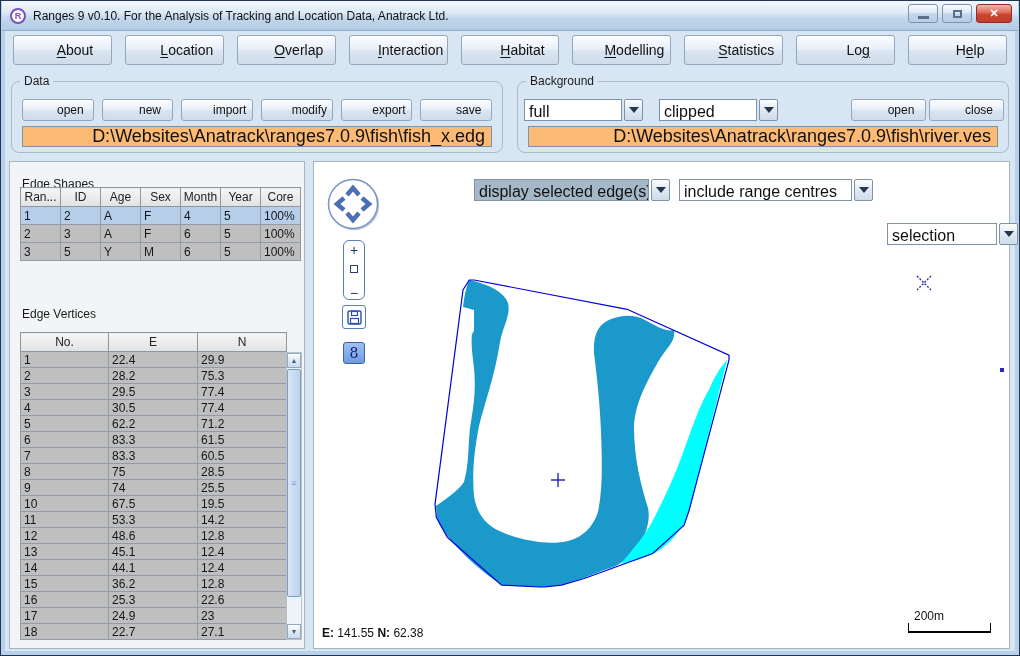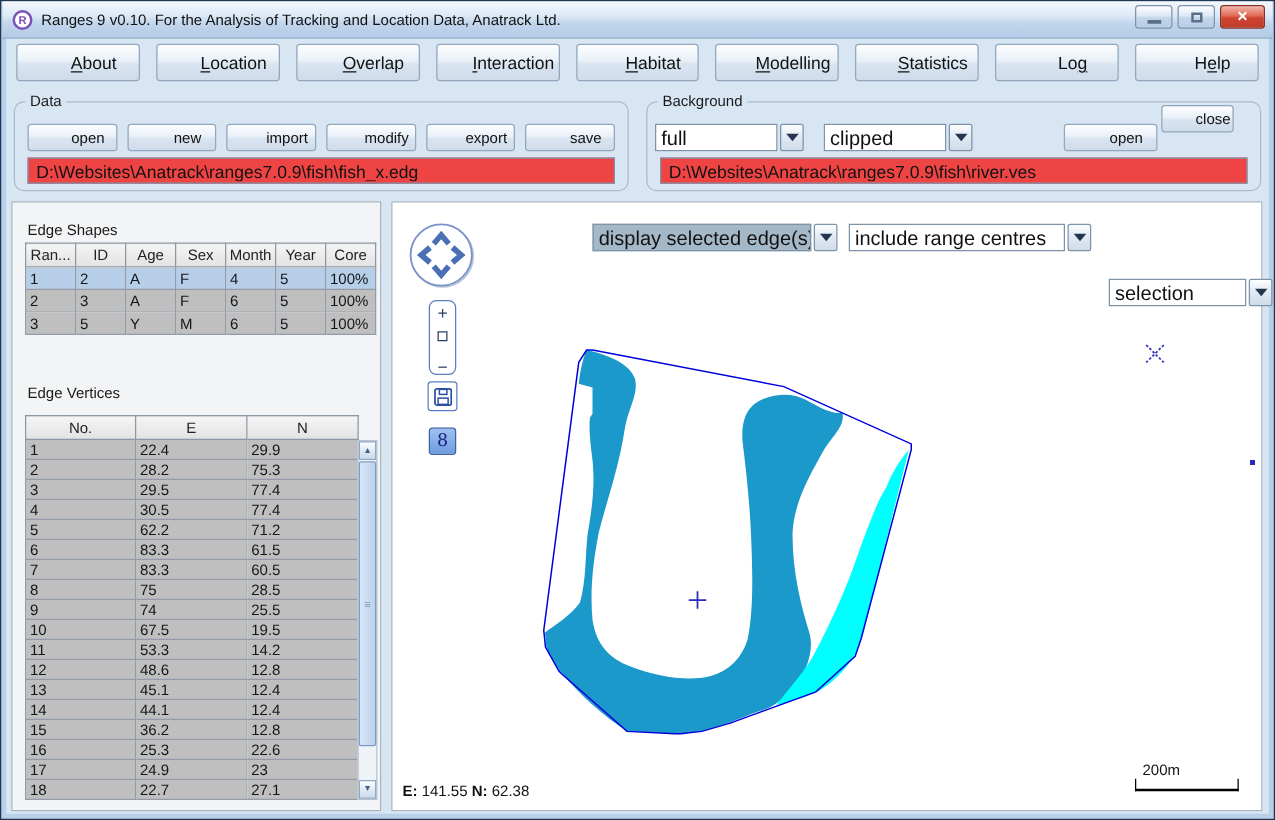--- a/index.html
+++ b/index.html
@@ -37,21 +37,21 @@
 
   .menubar{ position:absolute; left:8px; right:8px; top:4px; height:30px; display:flex; gap:13px; }
   .menu-btn{ flex:1; font-size:14px; }
 
   
   .group{ position:absolute; top:50px; height:72px; border:1px solid #a9bac9; border-radius:8px; }
   .group-title{ position:absolute; top:-8px; left:8px; background:#d8e6f4; padding:0 4px;
     font-size:12px; color:#1a1a1a; }
   .group-btn{ height:22px; font-size:12px; }
   .path-field{ position:absolute; left:10px; right:10px; top:44px; height:21px;
-    border:1px solid #7e93a8; background:#ef4444; font-size:14px; text-align:left;
+    border:1px solid #7e93a8; background:#fdba74; font-size:18px; text-align:right;
     padding:0 6px; color:#111; font-family:"Liberation Sans",sans-serif; }
   .data-btn-row{ position:absolute; left:10px; right:10px; top:17px; display:flex; gap:8px; }
   .data-btn-row .group-btn{ flex:1; }
 
   .combo{ position:absolute; height:22px; display:flex; }
   .combo-text{ flex:1; border:1px solid #7e93a8; background:#fff; font-size:16px;
     padding:3px 4px; color:#111; overflow:hidden; white-space:nowrap; }
   .combo-text.selected{ background:#a5b8c8; }
   .combo-arrow{ width:19px; margin-left:2px; border:1px solid #7e93a8; border-radius:2px;
     background:linear-gradient(to bottom,#fdfeff,#e2eaf4 45%,#cfdcea);
@@ -66,21 +66,21 @@
     background:#fff; border:1px solid #a8b4c0; }
 
   .panel-label{ position:absolute; left:12px; font-size:12px; color:#1a1a1a; }
 
   table.grid{ border-collapse:collapse; table-layout:fixed; font-size:12px; }
   table.grid th{ background:linear-gradient(#f5f5f5,#e2e2e2); border:1px solid #8b97a3;
     font-weight:normal; color:#222; height:19px; overflow:hidden; white-space:nowrap; }
   table.grid td{ background:#bfbfbf; border:1px solid #939ca6; color:#14161a;
     padding:0 3px; overflow:hidden; white-space:nowrap; }
   table.grid tr.selected td{ background:#b7cee9; }
-  .shapes-table{ position:absolute; left:10px; top:32px; width:280px; }
+  .shapes-table{ position:absolute; left:10px; top:25px; width:280px; }
   .shapes-table td{ height:18px; }
   .ev-wrap{ position:absolute; left:10px; top:170px; width:282px; }
   .ev-table{ width:266px; }
   .ev-table td{ height:16px; }
   .ev-table th{ height:20px; }
 
   
   .scrollbar{ position:absolute; right:0; top:20px; width:16px; height:288px;
     background:#eef3f8; border:1px solid #b5c2cf; }
   .sb-btn{ position:absolute; left:0; width:14px; height:15px;
@@ -167,21 +167,21 @@
       <span class="group-title">Background</span>
       <div class="combo" style="left:6px; top:17px; width:119px;">
         <div class="combo-text">full</div>
         <div class="combo-arrow"></div>
       </div>
       <div class="combo" style="left:129px; top:17px; width:119px;margin-left:12px;">
         <div class="combo-text">clipped</div>
         <div class="combo-arrow"></div>
       </div>
       <button class="btn group-btn" style="position:absolute; left:333px; top:17px; width:75px;">open</button>
-      <button class="btn group-btn" style="position:absolute; left:411px; top:2px; width:58px;text-align:center;">close</button>
+      <button class="btn group-btn" style="position:absolute; left:411px; top:17px; width:75px;text-align:center;">close</button>
       <input class="path-field" readonly="" value="D:\Websites\Anatrack\ranges7.0.9\fish\river.ves" style="">
     </div>
 
     <div class="left-panel">
       <div class="panel-label" style="top:15px;">Edge Shapes</div>
 
       <table class="grid shapes-table">
         <colgroup>
             <col style="width:40px">
             <col style="width:40px">

